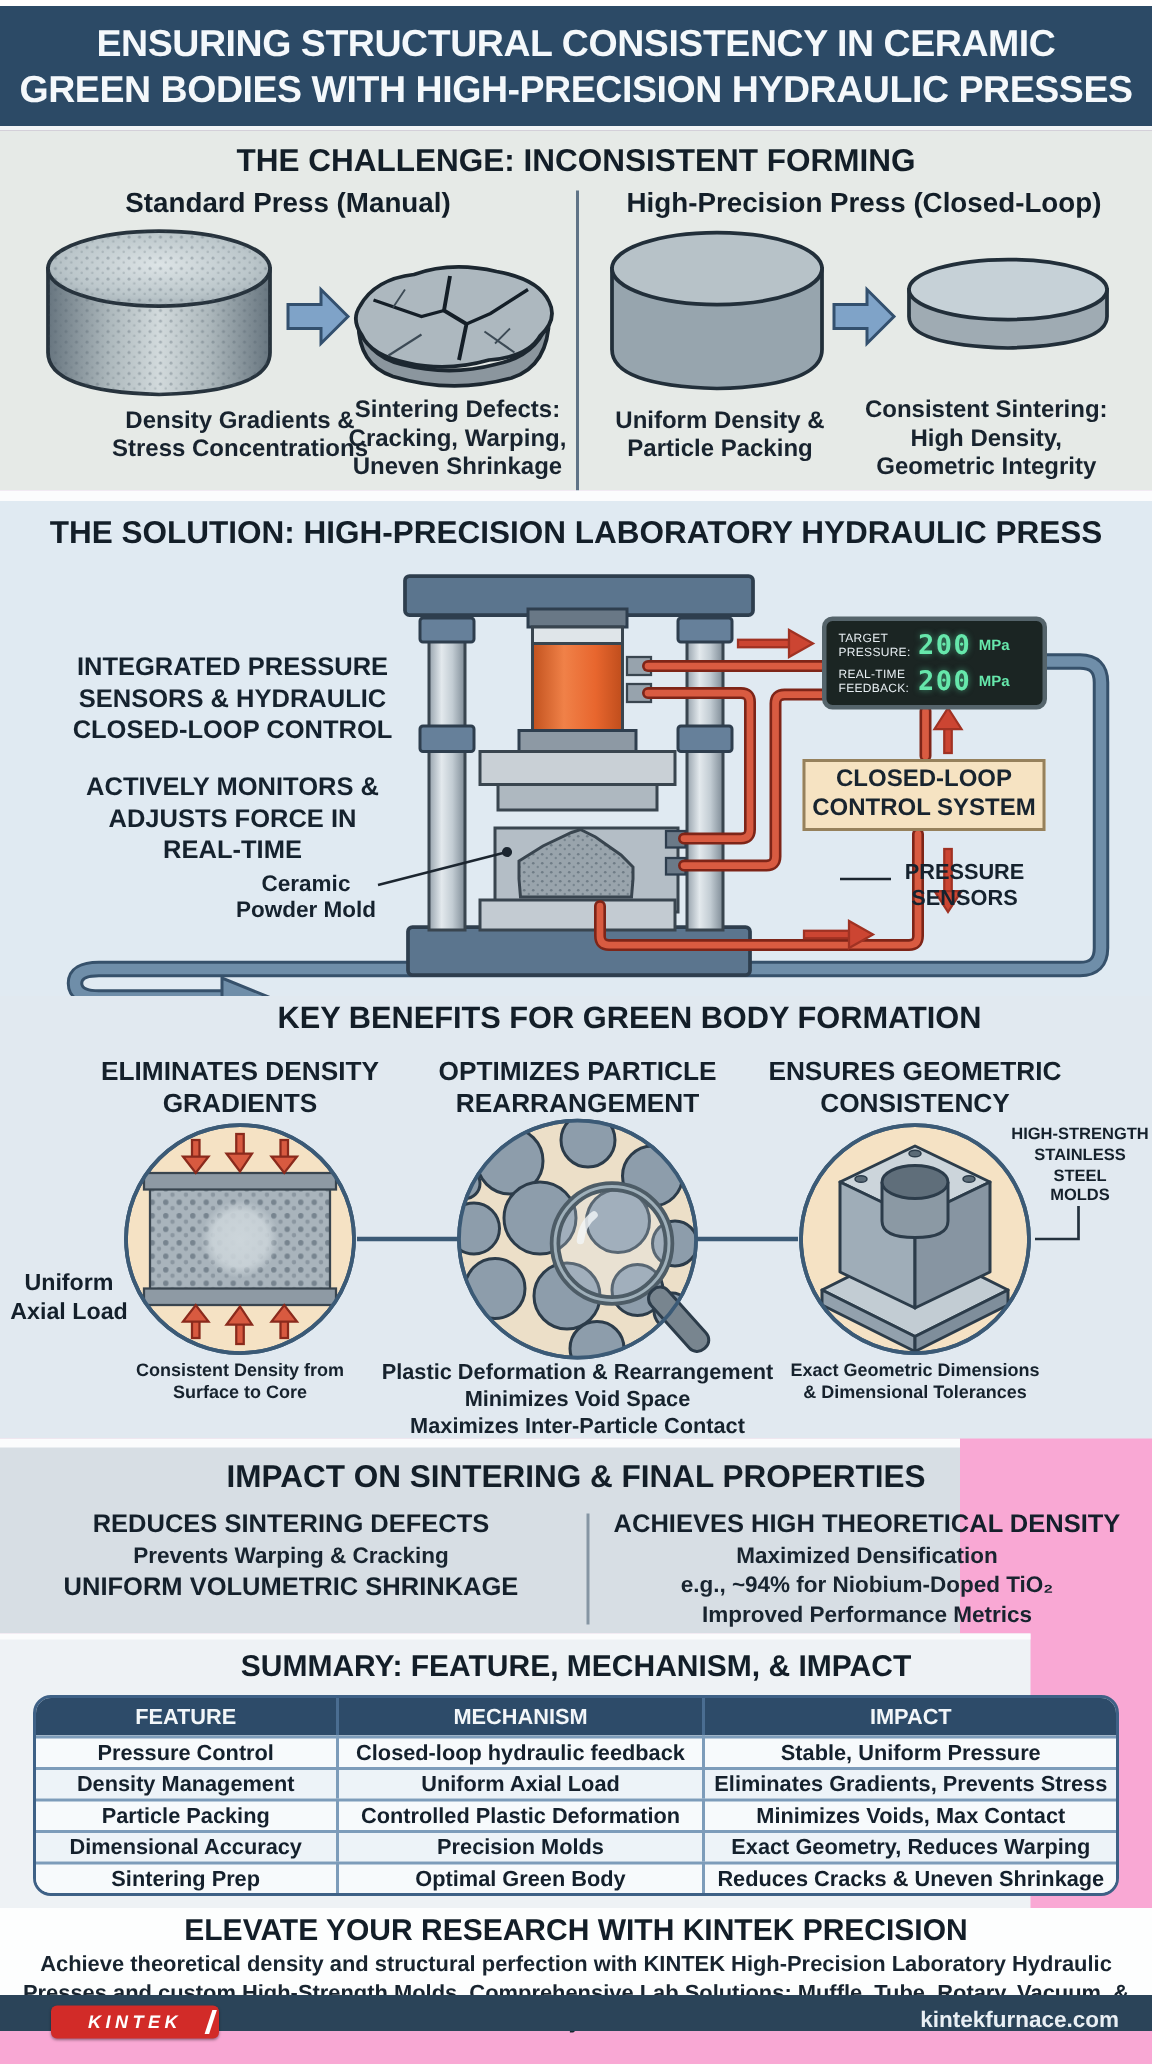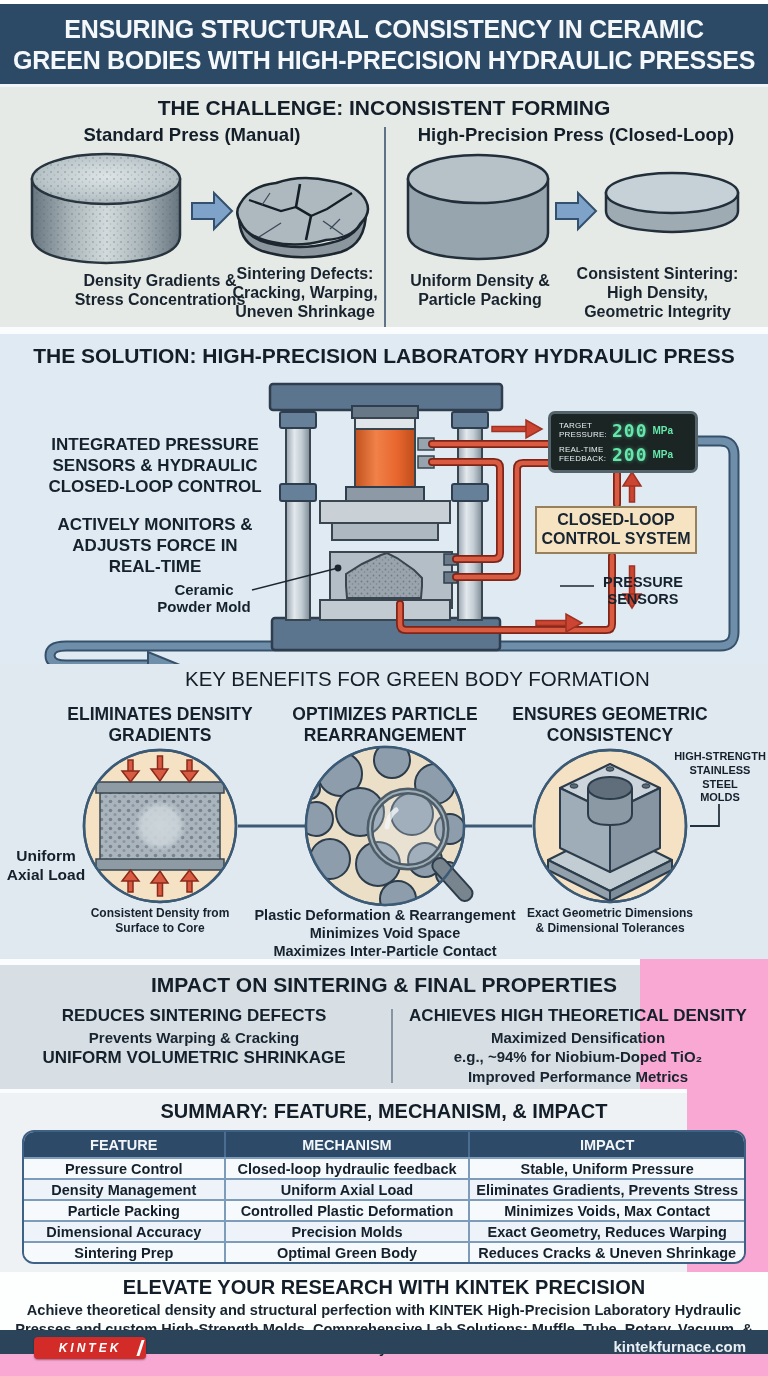--- a/index.html
+++ b/index.html
@@ -36,21 +36,21 @@
   .disp-row { display:flex; align-items:center; gap:5px; }
   .disp-lab { color:#e7eef2; font-size:8px; font-weight:400; line-height:1.15; width:48px; letter-spacing:0.2px; }
   .disp-val { color:#66e7ab; font-family:"DejaVu Sans Mono",monospace; font-size:18px; font-weight:700; letter-spacing:1px; text-shadow:0 0 4px rgba(90,230,170,.55); }
   .disp-unit{ color:#66e7ab; font-size:10px; font-weight:800; }
   #ctrlbox { position:absolute; left:535px; top:172px; width:162px; height:48px; background:#f6e3c2;
              border:2px solid #96815c; display:flex; align-items:center; justify-content:center;
              text-align:center; font-size:16px; font-weight:800; color:#18242f; line-height:1.18; }
 
   
   #benefits { position:relative; width:768px; height:295px; background:#e1e9f0; }
-  #benefits .sec-title { position:absolute; top:3px; left:185px; font-size:20.5px; font-weight:400; color:#131e28; }
+  #benefits .sec-title { position:absolute; top:3px; left:185px; font-size:20.5px; font-weight:700; color:#131e28; }
   #ben-svg { position:absolute; left:0; top:0; }
   .ben-head { position:absolute; top:40px; text-align:center; font-weight:800; font-size:17.5px; line-height:1.2; color:#14202b; }
   .ben-side { position:absolute; text-align:center; font-weight:700; color:#14202b; }
   .ben-cap  { position:absolute; top:242px; text-align:center; font-size:12px; font-weight:600; line-height:1.25; color:#16222d; }
 
   
   #impact { position:relative; width:640px; height:130px; background:#d7dee4; border-top:6px solid #fbfcfd; }
   #impact .sec-title { position:absolute; top:8px; left:0; width:768px; text-align:center; font-size:21px; font-weight:800; color:#131e28; }
   #imp-div { position:absolute; left:391px; top:44px; width:2px; height:74px; background:#8595a3; }
   .imp-col { position:absolute; top:40px; width:360px; text-align:center; }

